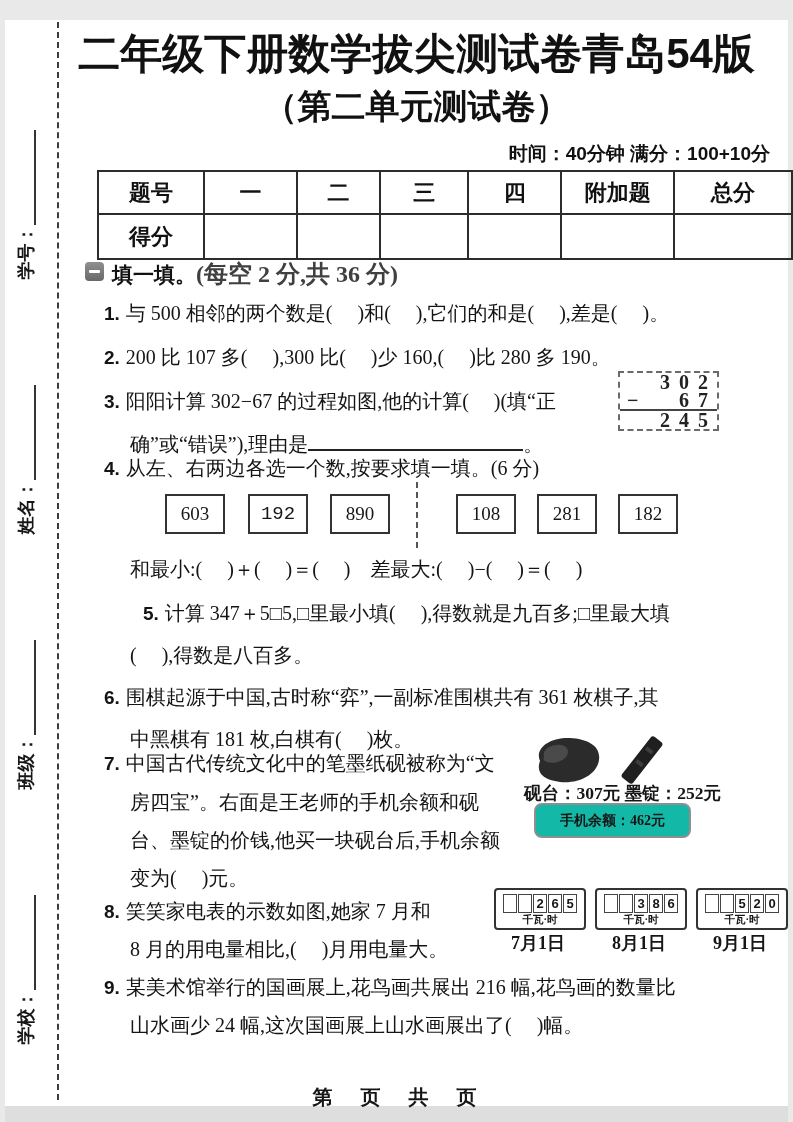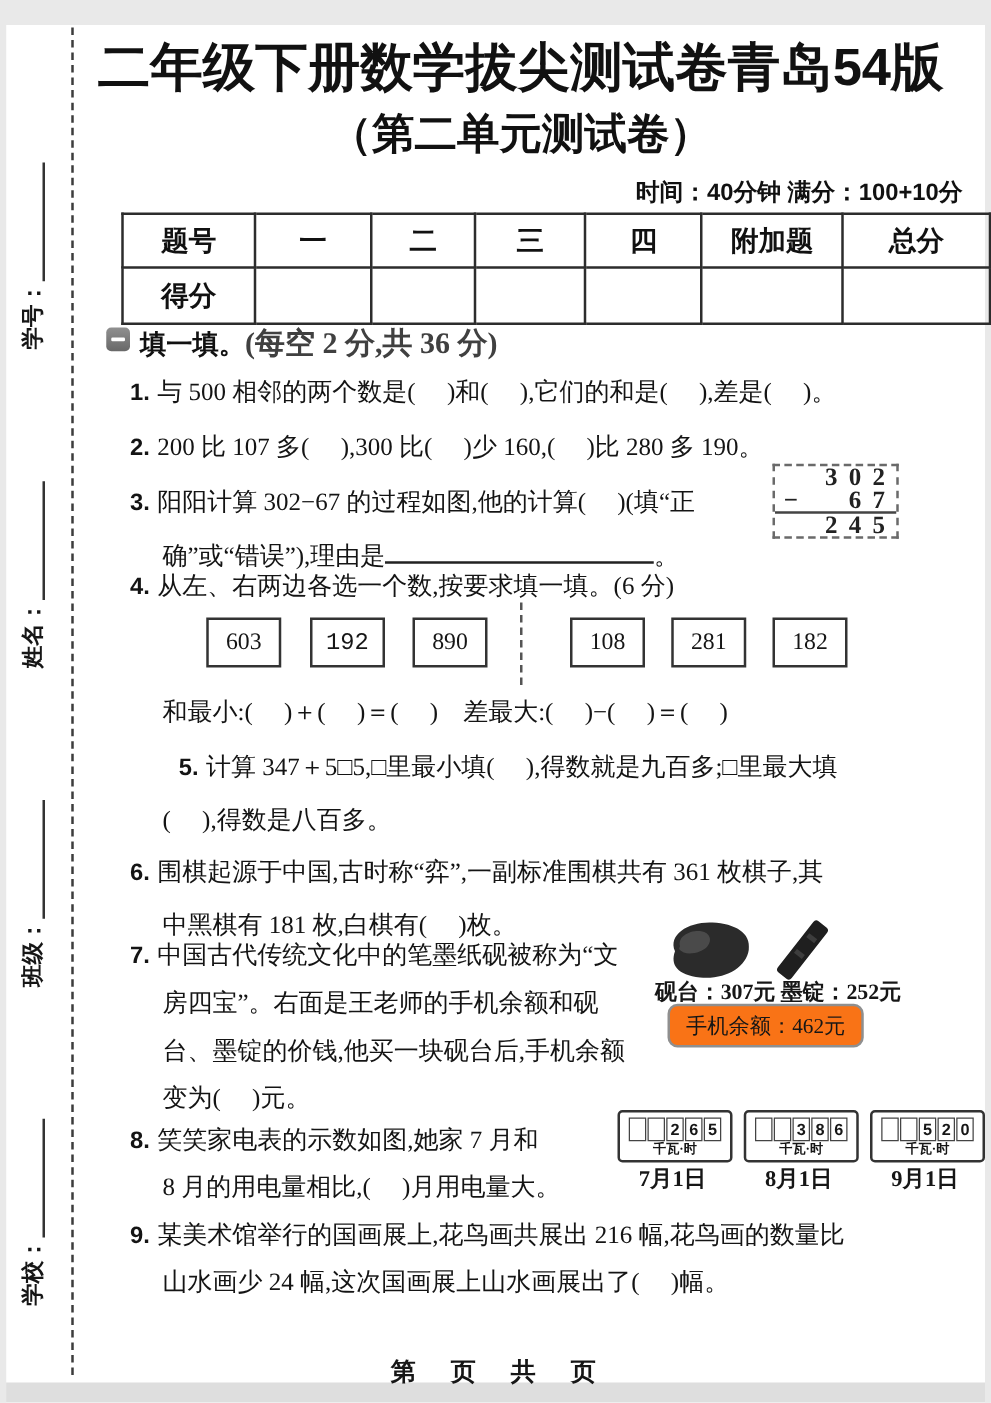--- a/index.html
+++ b/index.html
@@ -46,21 +46,21 @@
   .calc-row{display:flex;justify-content:flex-end;padding:0 7px;height:18px;line-height:18px;letter-spacing:2px;}
   .calc-row.op{justify-content:space-between;}
   .calc-row.result{border-top:2px solid #444;}
   
   .numbox{width:56px;height:36px;border:2px solid #333;display:flex;align-items:center;justify-content:center;
     font-size:19px;background:#fff;}
   .divider-dashed{left:416px;top:482px;height:66px;width:0;border-left:2px dashed #555;}
   
   .price-line{font-size:17.5px;font-weight:600;white-space:nowrap;}
   .balance-box{left:534px;top:803px;width:153px;height:31px;border:2px solid #8f8f8f;border-radius:8px;
-    background:#f97316;display:flex;align-items:center;justify-content:center;font-size:17px;font-weight:400;}
+    background:#14b8a6;display:flex;align-items:center;justify-content:center;font-size:14px;font-weight:700;}
   
   .meter{width:88px;height:38px;border:2px solid #333;border-radius:4px;background:#fff;
     display:flex;flex-direction:column;align-items:center;justify-content:center;gap:1px;}
   .meter-cells{display:flex;gap:1px;}
   .meter-cell{width:12px;height:17px;border:1px solid #444;font-size:13px;font-weight:700;
     display:flex;align-items:center;justify-content:center;font-family:"Liberation Sans",sans-serif;}
   .meter-unit{font-size:10.5px;font-weight:700;line-height:11px;}
   .meter-date{width:88px;text-align:center;font-size:18px;font-weight:600;white-space:nowrap;}
   .footer{left:0;top:1084px;width:793px;text-align:center;font-size:20px;font-weight:600;letter-spacing:4px;}
 </style>

